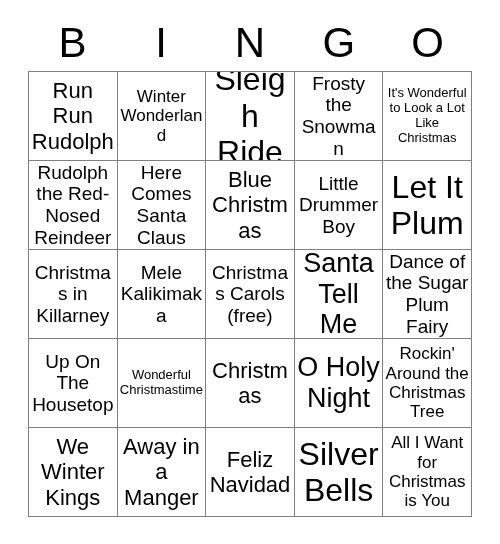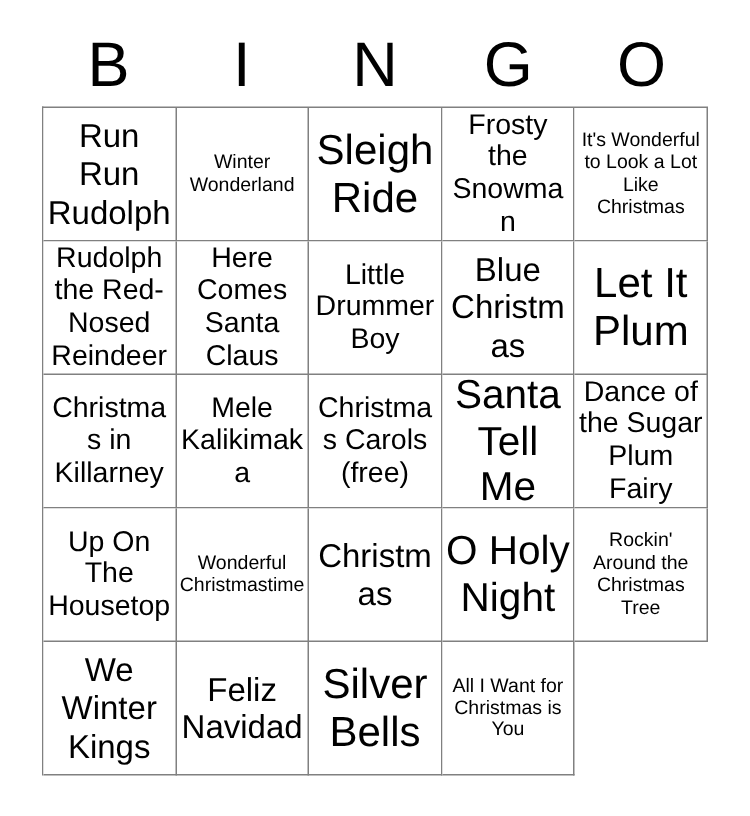--- a/index.html
+++ b/index.html
@@ -70,25 +70,25 @@
   }
   .cell-text {
     display: block;
     width: 100%;
     line-height: 1.14;
     color: #000000;
     font-family: "Liberation Sans", sans-serif;
     word-wrap: break-word;
   }
   
-  .fs-xxl .cell-text { font-size: 28px; }
+  .fs-xxl .cell-text { font-size: 32px; }
   .fs-xl  .cell-text { font-size: 27px; }
   .fs-l   .cell-text { font-size: 22px; }
   .fs-m   .cell-text { font-size: 19px; }
-  .fs-s   .cell-text { font-size: 13px; }
+  .fs-s   .cell-text { font-size: 17px; }
   .fs-xs  .cell-text { font-size: 13px; }
 </style>
 </head>
 <body>
 
 <div id="bingo-card">
 
   <div id="header-row">
     <div class="header-letter">B</div>
     <div class="header-letter">I</div>
@@ -114,25 +114,25 @@
     <div class="cell fs-xs">
         <span class="cell-text">It's Wonderful to Look a Lot Like Christmas</span>
       </div>
 
     <div class="cell fs-m">
         <span class="cell-text">Rudolph the Red-Nosed Reindeer</span>
       </div>
     <div class="cell fs-m">
         <span class="cell-text">Here Comes Santa Claus</span>
       </div>
+    <div class="cell fs-l">
+        <span class="cell-text">Blue Christmas</span>
+      </div>
     <div class="cell fs-m">
         <span class="cell-text">Little Drummer Boy</span>
-      </div>
-    <div class="cell fs-l">
-        <span class="cell-text">Blue Christmas</span>
       </div>
     <div class="cell fs-xxl">
         <span class="cell-text">Let It Plum</span>
       </div>
 
     <div class="cell fs-m">
         <span class="cell-text">Christmas in Killarney</span>
       </div>
     <div class="cell fs-m">
         <span class="cell-text">Mele Kalikimaka</span>
@@ -160,20 +160,23 @@
         <span class="cell-text">O Holy Night</span>
       </div>
     <div class="cell fs-s">
         <span class="cell-text">Rockin' Around the Christmas Tree</span>
       </div>
 
     <div class="cell fs-l">
         <span class="cell-text">We Winter Kings</span>
       </div>
     <div class="cell fs-l">
+        <span class="cell-text">Away in a Manger</span>
+      </div>
+    <div class="cell fs-l">
         <span class="cell-text">Feliz Navidad</span>
       </div>
     <div class="cell fs-xxl">
         <span class="cell-text">Silver Bells</span>
       </div>
     <div class="cell fs-s">
         <span class="cell-text">All I Want for Christmas is You</span>
       </div>
 
   </div>

